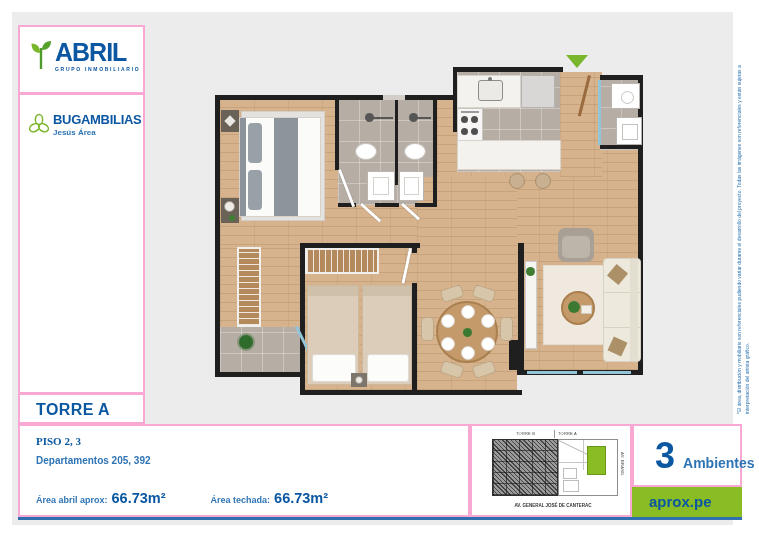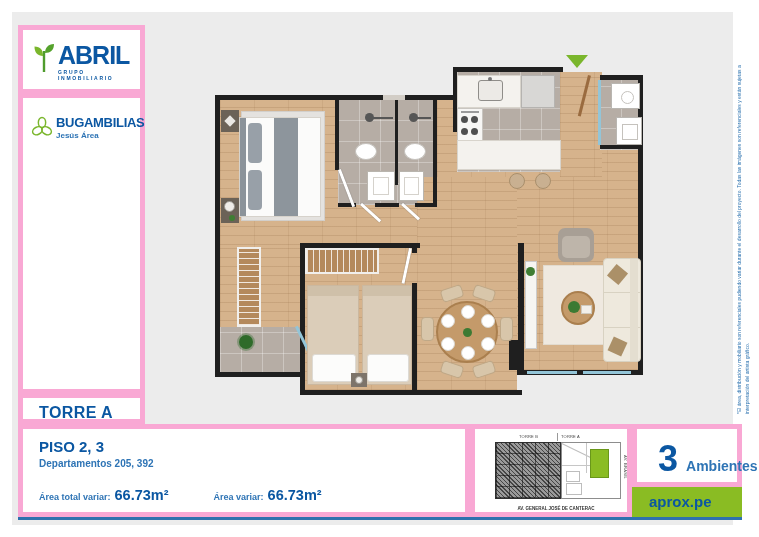--- a/index.html
+++ b/index.html
@@ -1,20 +1,20 @@
 <!DOCTYPE html>
 <html><head>
 <meta charset="utf-8">
 <style>
   html,body{margin:0;padding:0;}
   body{width:759px;height:537px;position:relative;overflow:hidden;background:#ffffff;
        font-family:"Liberation Sans",sans-serif;}
   .abs{position:absolute;}
   .panel{position:absolute;background:#ececec;}
-  .whitebox{position:absolute;background:#ffffff;border:5px solid #f9a8d4;box-sizing:border-box;}
+  .whitebox{position:absolute;background:#ffffff;border:2px solid #f9a8d4;box-sizing:border-box;}
   .blue{color:#0b57a2;}
   .blue2{color:#2e74b5;}
 
   
   .wall{position:absolute;background:#1f1f1f;}
   .wood{position:absolute;background:#d6b38c;
         background-image:repeating-linear-gradient(0deg,rgba(122,82,44,.16) 0 1px,transparent 1px 9px),
                          repeating-linear-gradient(90deg,rgba(122,82,44,.10) 0 1px,transparent 1px 34px);}
   .tile{position:absolute;background:#b6ada5;
         background-image:repeating-linear-gradient(0deg,rgba(255,255,255,.30) 0 1px,transparent 1px 21px),
@@ -73,26 +73,26 @@
       <span class="blue2" style="display:block;font-size:8px;font-weight:600;margin-top:1px;">Jesús Área</span>
     </span>
   </div>
 </div>
 
 <div class="whitebox" style="left:18px;top:393px;width:127px;height:31px;">
   <div class="blue" style="position:absolute;left:16px;top:6px;font-size:16px;font-weight:800;letter-spacing:.4px;">TORRE A</div>
 </div>
 
 <div class="whitebox" style="left:18px;top:424px;width:452px;height:93px;">
-  <div class="blue" style="position:absolute;left:16px;top:9px;font-size:15px;font-weight:800;">PISO 2, 3</div>
+  <div class="blue" style="position:absolute;left:16px;top:9px;font-size:11px;font-weight:800;font-family:Liberation Serif, serif;">PISO 2, 3</div>
   <div class="blue2" style="position:absolute;left:16px;top:29px;font-size:10px;font-weight:600;">Departamentos 205, 392</div>
   <div style="position:absolute;left:16px;bottom:9px;display:flex;align-items:baseline;">
-    <span class="blue2" style="font-size:9px;font-weight:700;">Área total variar:</span>
+    <span class="blue2" style="font-size:9px;font-weight:700;">Área abril aprox:</span>
     <span class="blue" style="font-size:14.5px;font-weight:800;margin-left:4px;">66.73m²</span>
-    <span class="blue2" style="font-size:9px;font-weight:700;margin-left:45px;">Área variar:</span>
+    <span class="blue2" style="font-size:9px;font-weight:700;margin-left:45px;">Área techada:</span>
     <span class="blue" style="font-size:14.5px;font-weight:800;margin-left:4px;">66.73m²</span>
   </div>
 </div>
 
 <div class="whitebox" style="left:470px;top:424px;width:162px;height:93px;">
   <div style="position:absolute;left:44px;top:5px;font-size:4px;color:#444;letter-spacing:.2px;">TORRE B</div>
   <div style="position:absolute;left:86px;top:5px;font-size:4px;color:#444;letter-spacing:.2px;">TORRE A</div>
   <div class="abs" style="left:82px;top:4px;width:1px;height:8px;background:#999;"></div>
   <div class="abs hatch" style="left:20px;top:13px;width:66px;height:57px;"></div>
   <div class="abs" style="left:86px;top:13px;width:60px;height:57px;background:#fff;border:1px solid #8d8d8d;box-sizing:border-box;">

